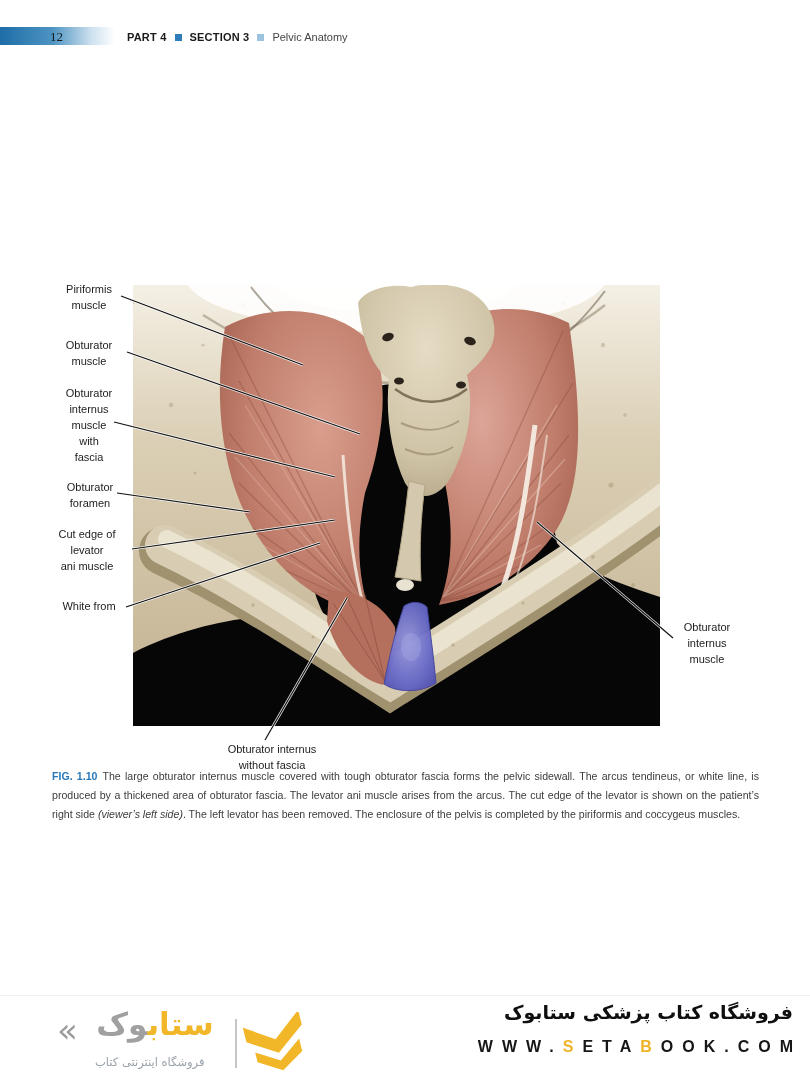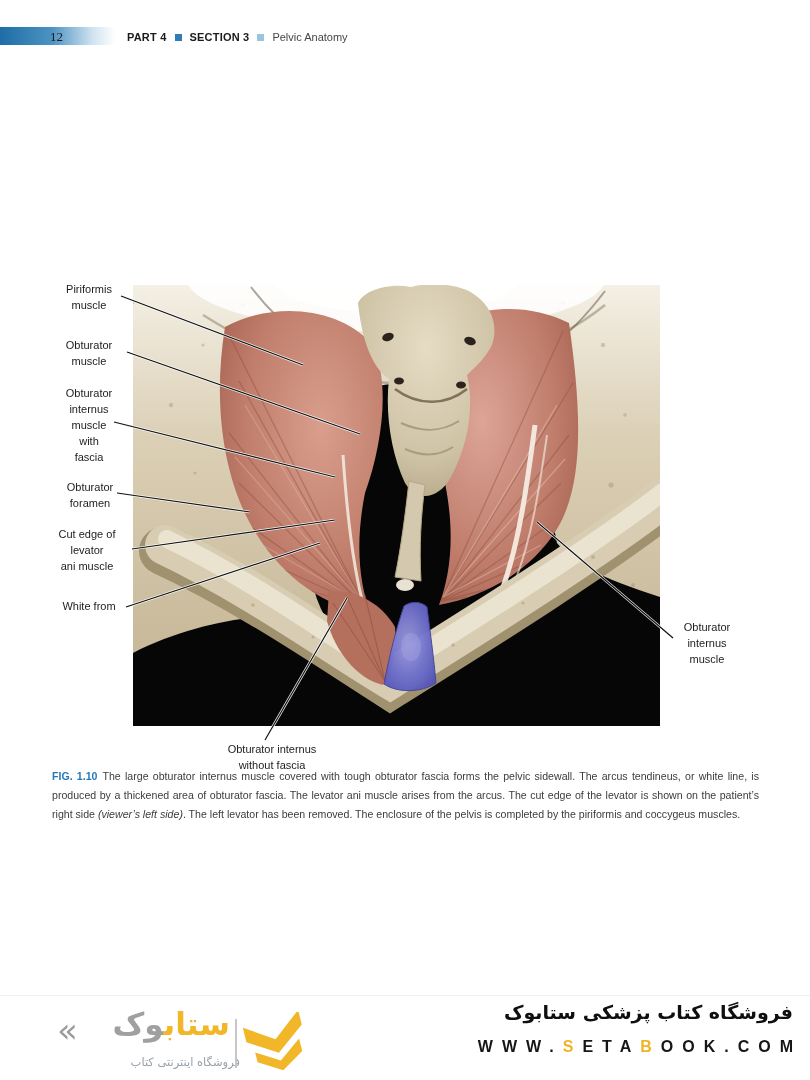--- a/index.html
+++ b/index.html
@@ -23,27 +23,27 @@
   
   .figure-art{position:absolute;left:133px;top:285px;}
   .leader-overlay{position:absolute;left:0;top:280px;pointer-events:none;}
   
   .caption{position:absolute;left:52px;top:767px;width:707px;font-size:10.6px;
            line-height:19px;color:#3c3c3c;text-align:justify;}
   .figlabel{color:#2878b8;font-weight:bold;margin-right:5px;}
   .caption i{font-style:italic;}
   
   .footer-rule{position:absolute;left:0;top:995px;width:810px;height:1px;background:#f0f0f0;}
-  .logo-word{position:absolute;left:80px;top:1006px;width:150px;direction:rtl;text-align:right;
+  .logo-word{position:absolute;left:80px;top:1006px;width:150px;direction:rtl;text-align:center;
              font-family:"DejaVu Sans",sans-serif;font-size:31px;font-weight:bold;letter-spacing:-1px;}
   .wm-y{color:#f2b629;}
   .wm-g{color:#a0a0a0;}
   .logo-chev{position:absolute;left:57px;top:1010px;font-size:34px;color:#9b9b9b;
              font-family:"DejaVu Sans",sans-serif;direction:ltr;}
-  .logo-tagline{position:absolute;left:95px;top:1055px;width:145px;text-align:right;direction:rtl;
+  .logo-tagline{position:absolute;left:95px;top:1055px;width:145px;text-align:left;direction:rtl;
                 font-family:"DejaVu Sans",sans-serif;font-size:11.5px;color:#9aa2aa;}
   .logo-divider{position:absolute;left:235px;top:1019px;width:2px;height:49px;background:#c6c6c6;}
   .logo-emblem{position:absolute;left:243px;top:1012px;}
   .store-name{position:absolute;right:17px;top:1001px;direction:rtl;
               font-family:"DejaVu Sans",sans-serif;font-size:19px;font-weight:bold;color:#0f0f0f;}
   .website{position:absolute;right:8px;top:1038px;font-size:16px;font-weight:bold;
            letter-spacing:9px;color:#161616;white-space:nowrap;}
   .website .y{color:#f0b429;}
 </style>
 </head>

